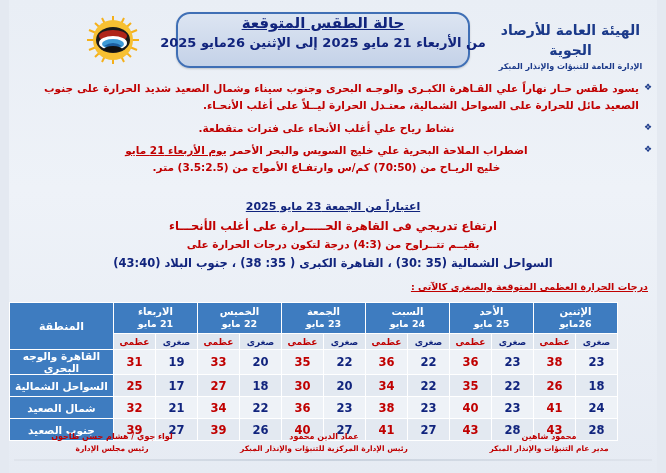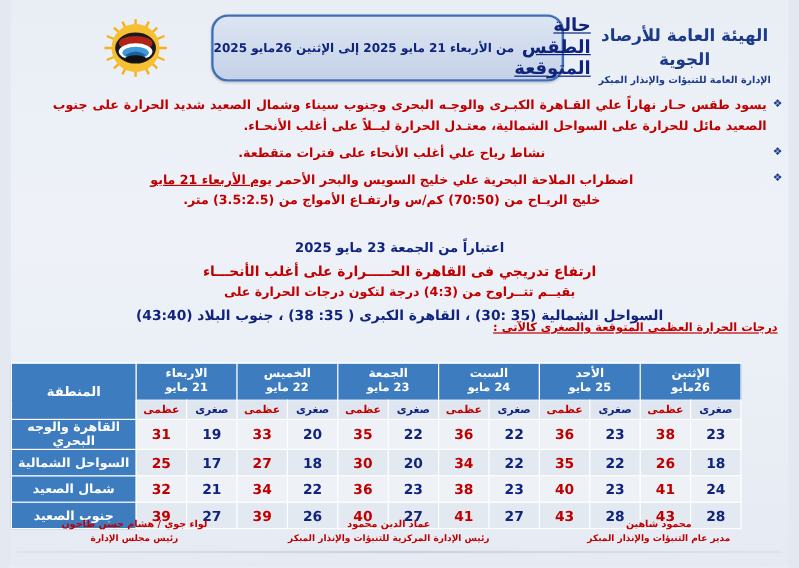--- a/index.html
+++ b/index.html
@@ -29,29 +29,29 @@
     text-align:center;color:#1b3a8a;line-height:1.45;
   }
   .org-line1{font-size:14px;font-weight:bold;}
   .org-line2{font-size:8px;font-weight:bold;}
 
   .title-box{
     position:absolute;right:196px;top:8px;width:290px;height:52px;
     border:2px solid #3f6fb5;border-radius:14px;
     background:linear-gradient(to bottom,#dce5f2 0%,#cfdaec 55%,#c4d2e8 100%);
     box-shadow:0 1px 2px rgba(0,0,0,.18);
-    display:flex;flex-direction:row;align-items:center;justify-content:flex-end;
+    display:flex;flex-direction:column;align-items:center;justify-content:flex-start;
   }
   .title-main{
     font-size:15px;font-weight:bold;color:#11247d;
     text-decoration:underline;letter-spacing:0;
     margin-bottom:3px;
   }
   .title-sub{
-    font-size:10px;font-weight:bold;color:#11247d;white-space:nowrap;
+    font-size:13px;font-weight:bold;color:#11247d;white-space:nowrap;
   }
 
   .logo{
     position:absolute;right:520px;top:10px;width:66px;height:52px;
   }
 
   
   .bullets{
     position:absolute;top:80px;right:14px;left:14px;
   }
@@ -70,28 +70,28 @@
 
   .b1{padding-left:6px;margin-left:24px;}
   .b2{text-align:center;text-align-last:center;}
   .b3{text-align:center;text-align-last:center;}
 
   
   .notice{
     position:absolute;top:198px;left:14px;right:14px;text-align:center;
   }
   .notice-line{font-weight:bold;line-height:1.7;}
-  .n1{font-size:11px;color:#11247d;}
+  .n1{font-size:11px;color:#11247d;text-decoration:underline;}
   .n2{font-size:11.5px;color:#c00000;letter-spacing:.4px;}
   .n3{font-size:10.5px;color:#c00000;}
   .n4{font-size:11.5px;color:#11247d;}
 
   
   .tbl-caption{
-    position:absolute;top:268px;right:18px;
+    position:absolute;top:281px;right:18px;
     font-size:9.5px;font-weight:bold;color:#c00000;text-decoration:underline;
   }
 
   
   .tbl-wrap{
     position:absolute;top:302px;right:48px;left:10px;
   }
   table.fc{
     border-collapse:collapse;width:608px;
     table-layout:fixed;

